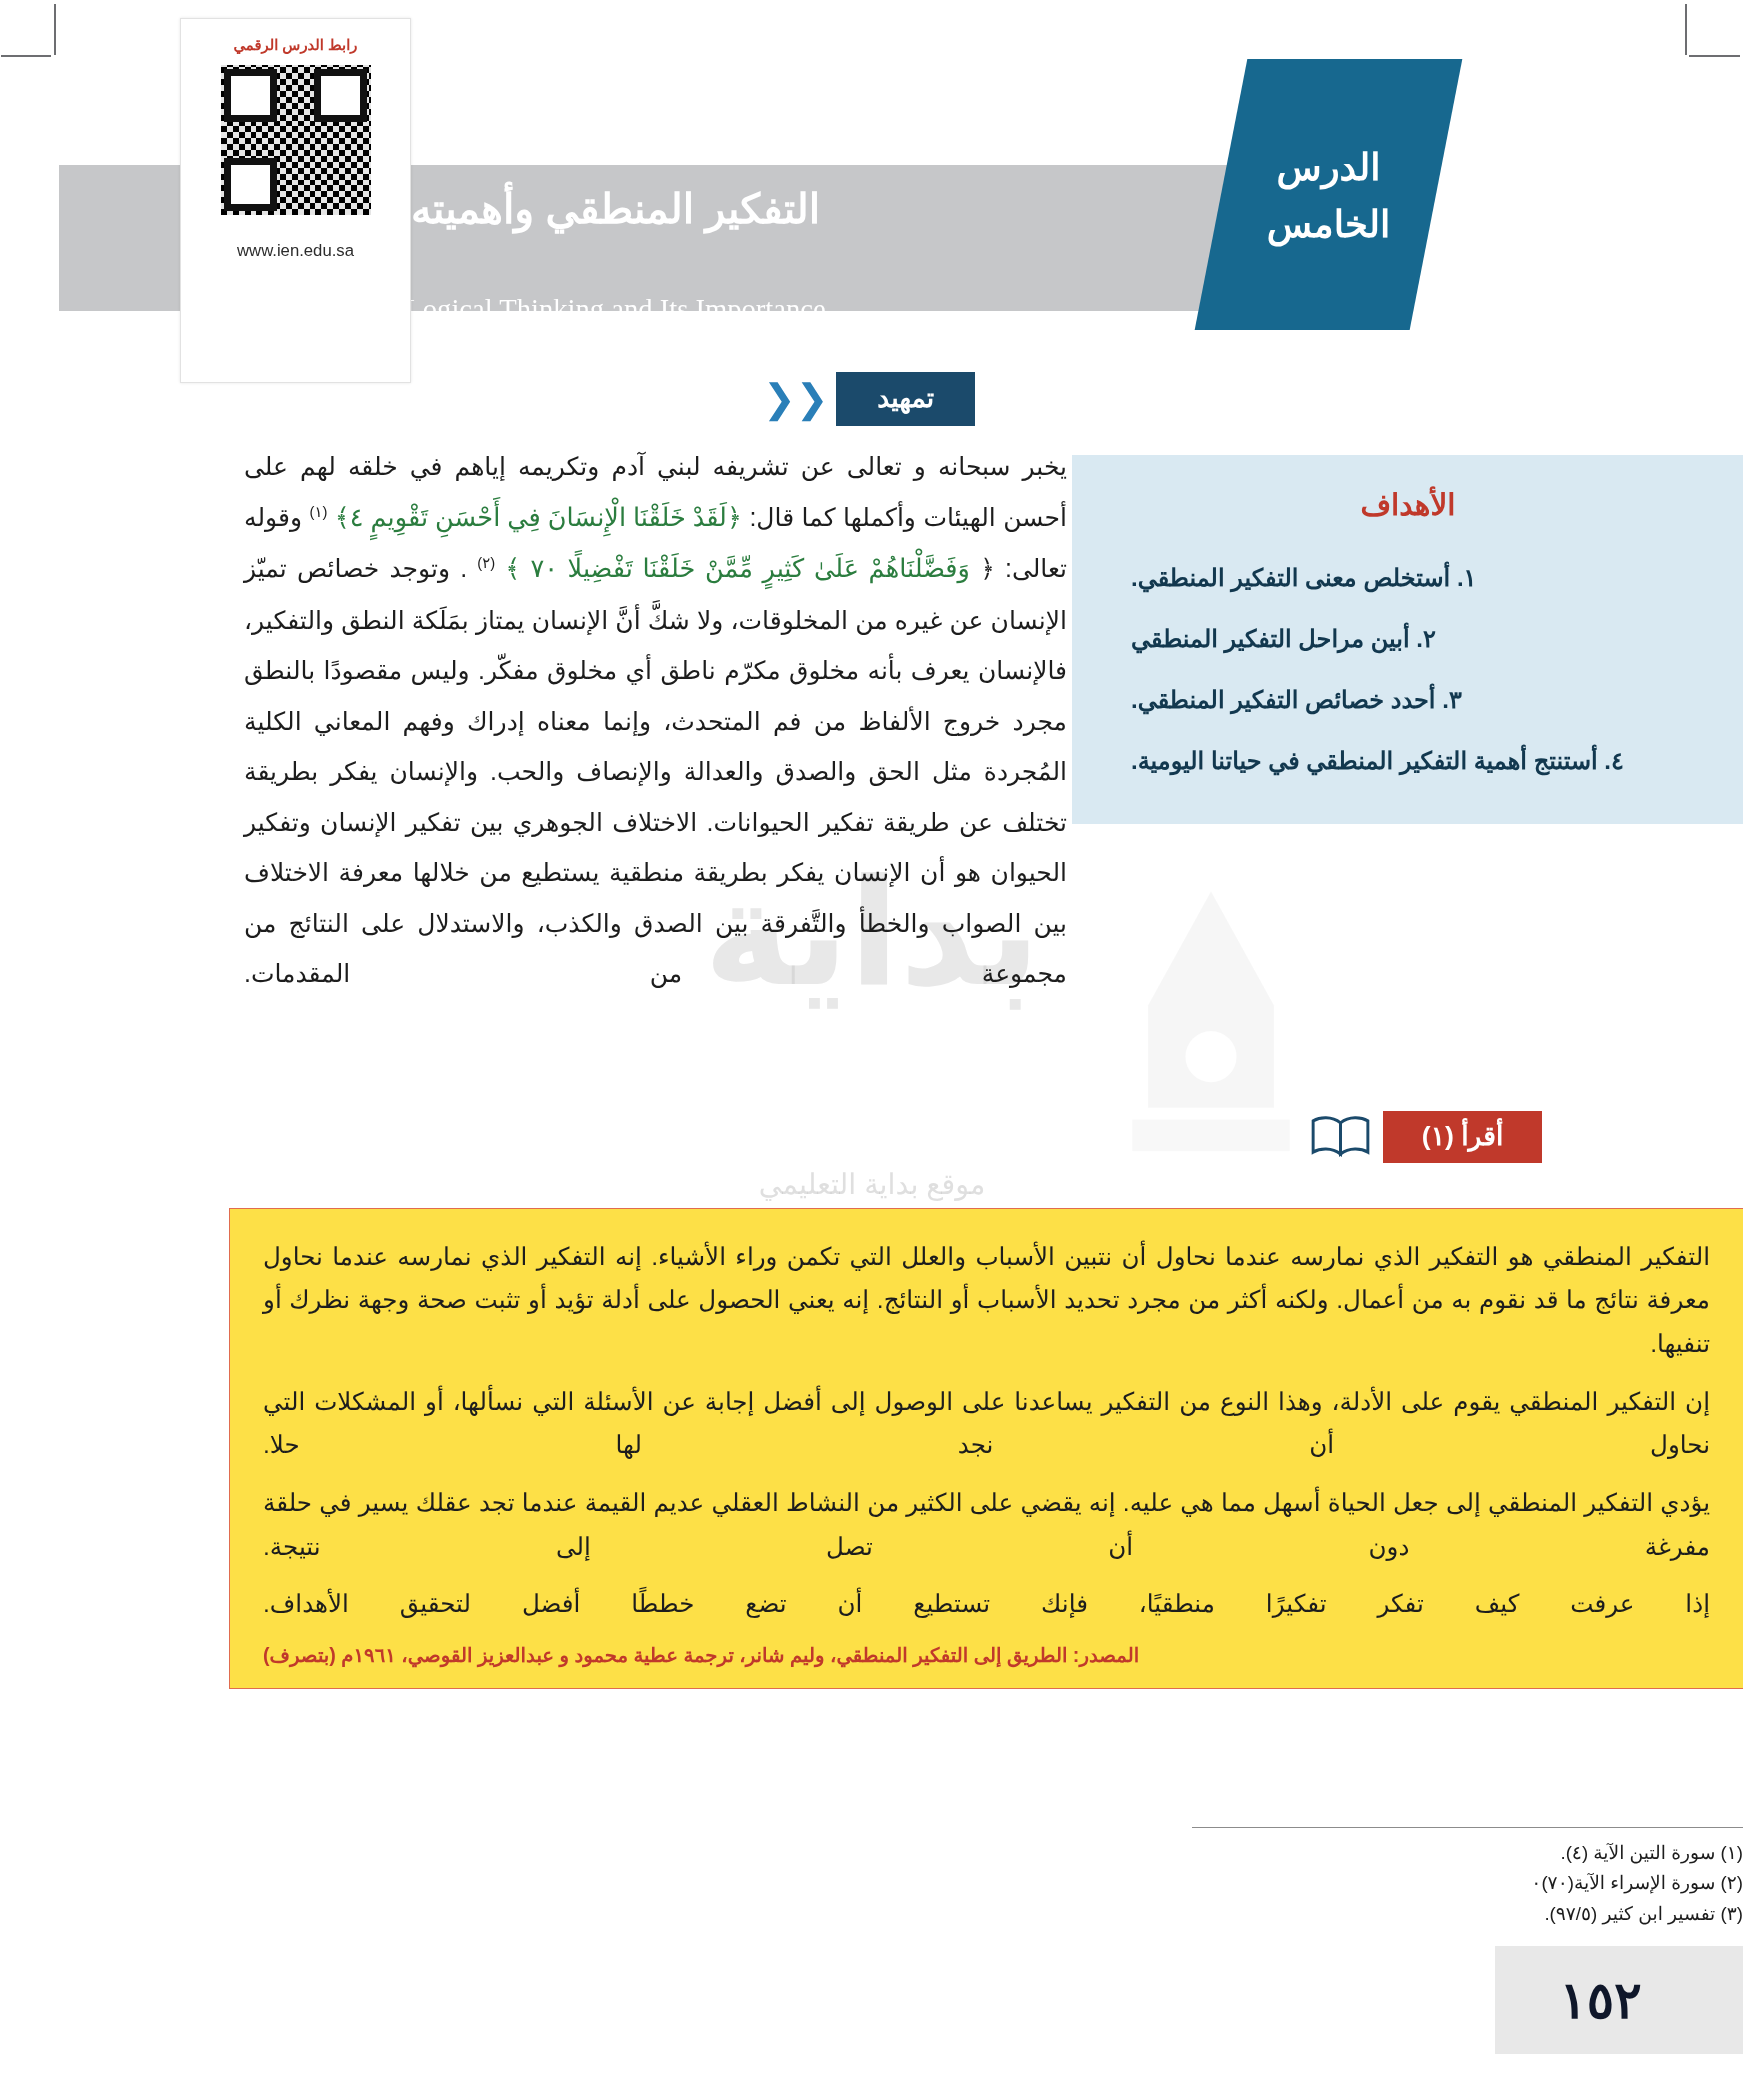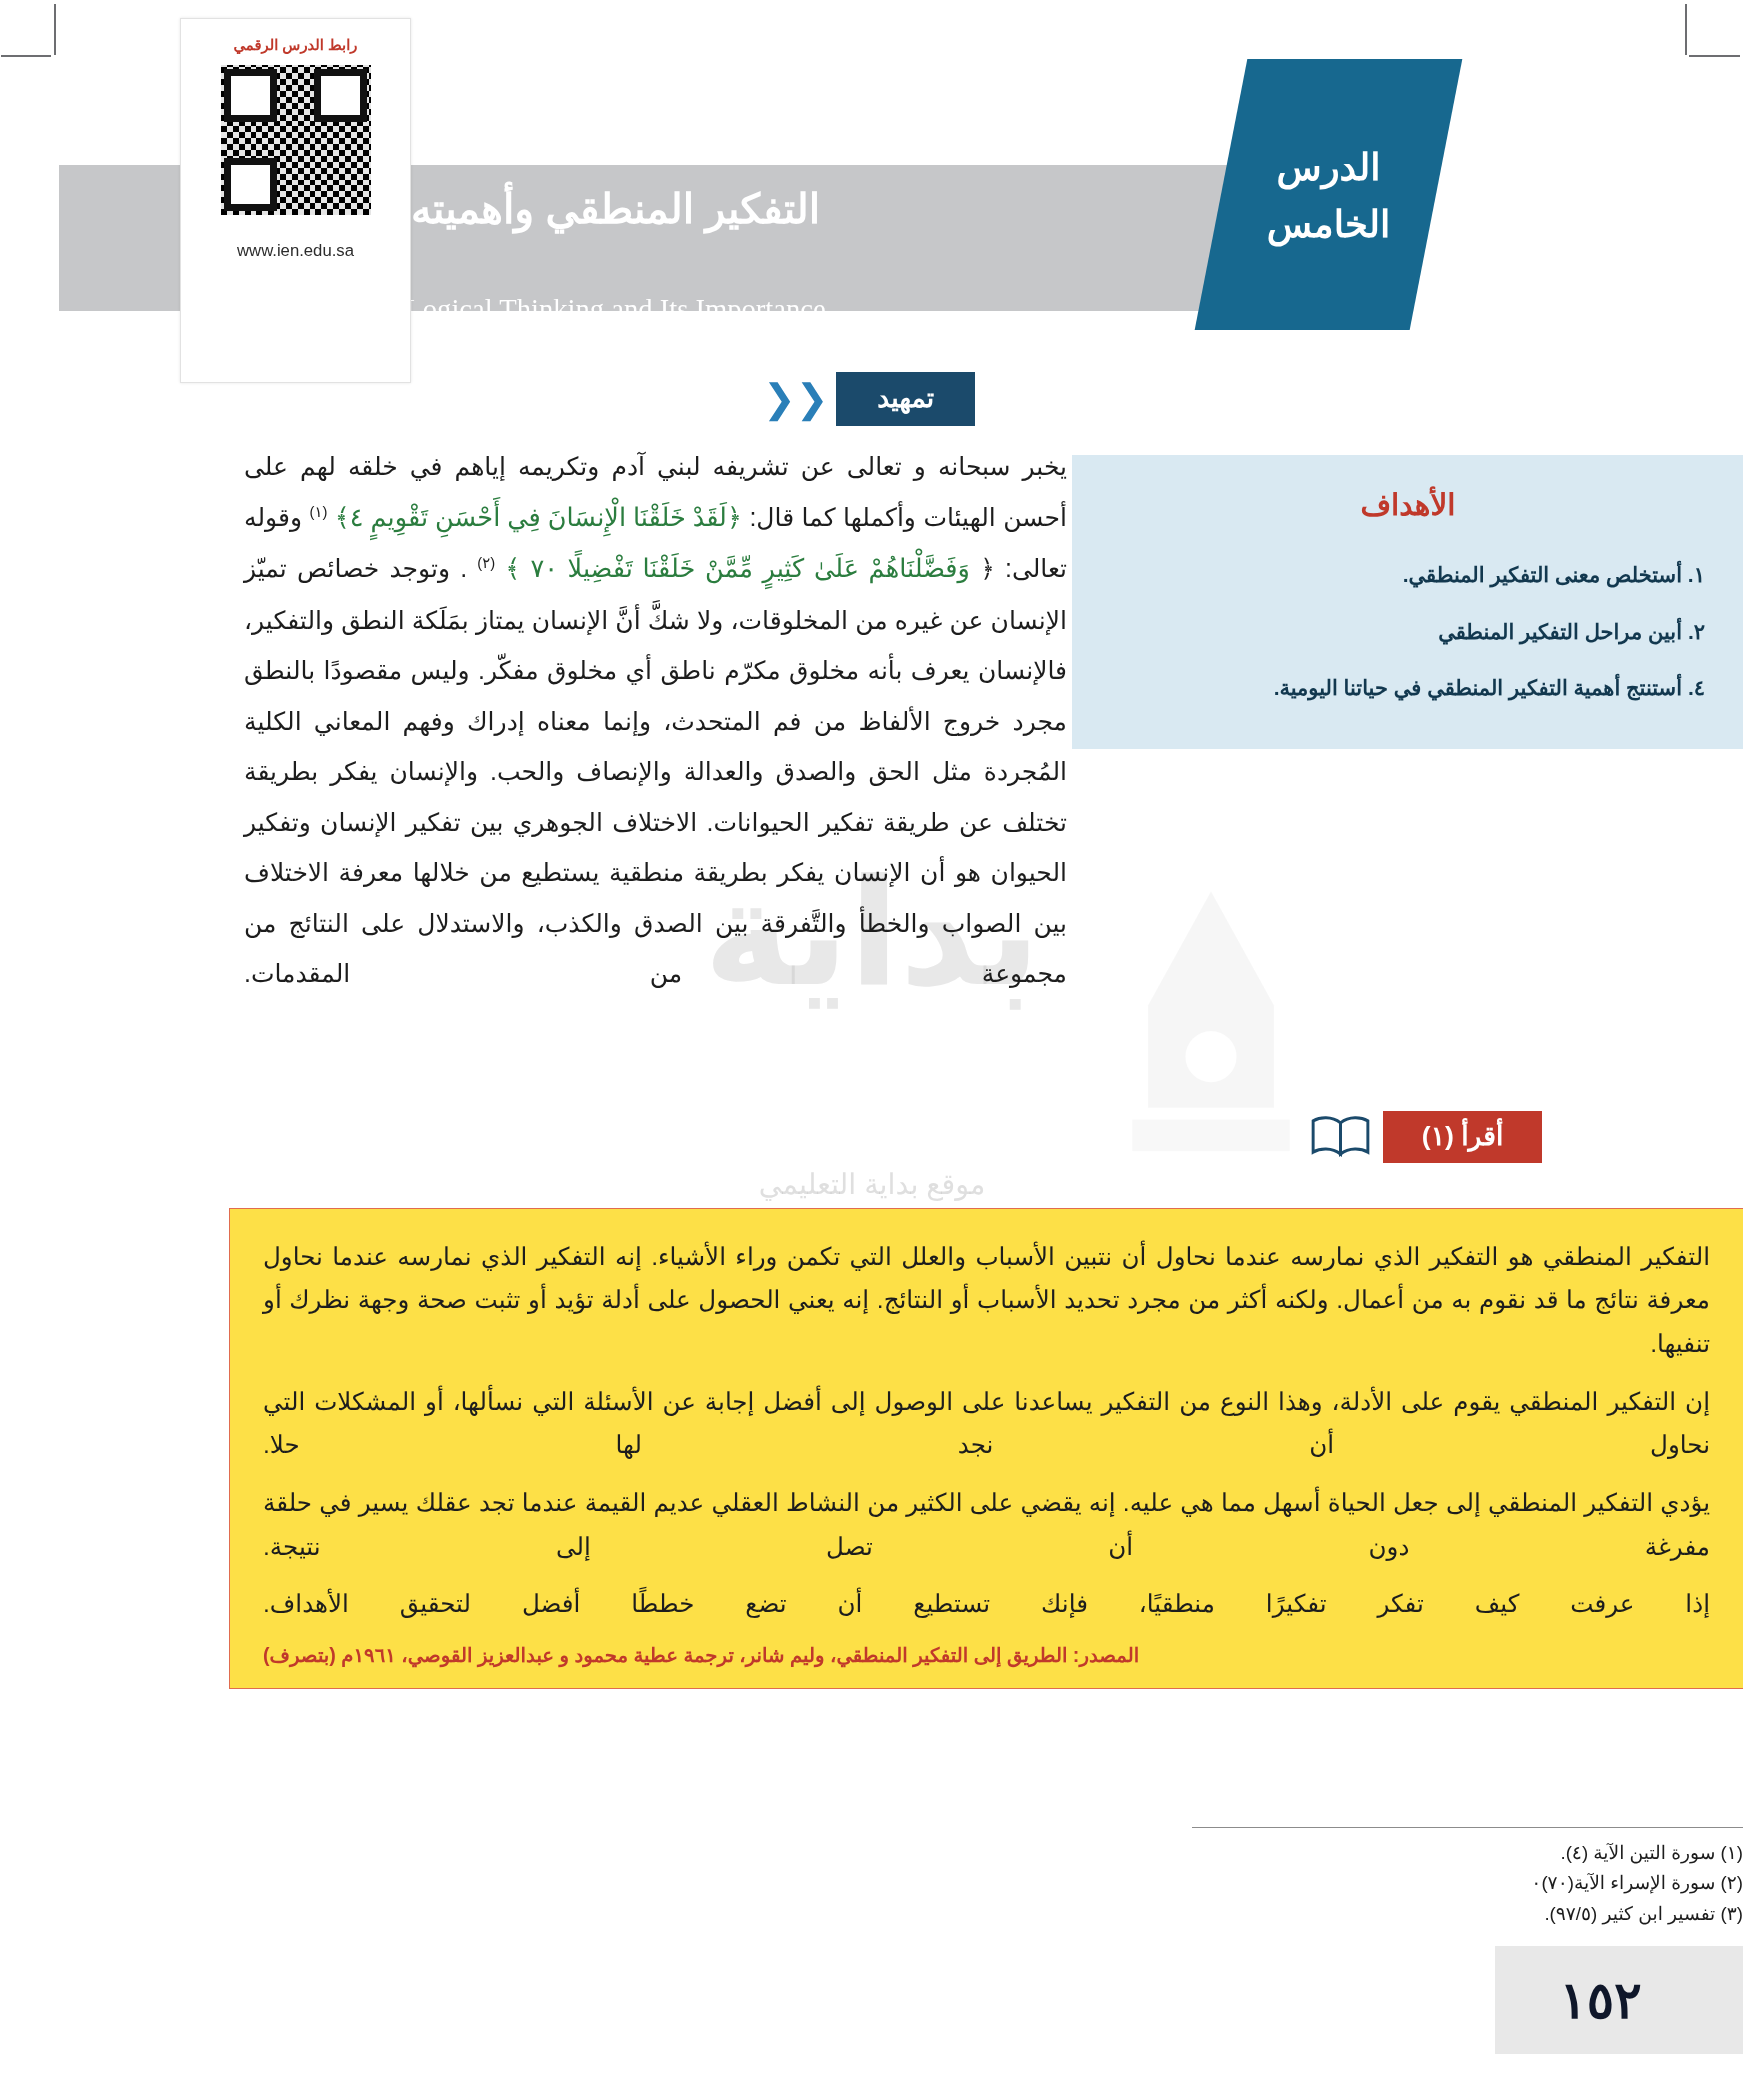--- a/index.html
+++ b/index.html
@@ -126,23 +126,23 @@
   
   .goals{
     position:absolute;top:455px;left:1072px;width:672px;
     background:#d9e9f2;z-index:2;padding:0 0 33px 0;
   }
   .goals-title{
     text-align:center;color:#c0392b;font-size:29.6px;font-weight:bold;
     padding:33px 0 25.6px 0;
   }
   .goal-item{
-    font-size:21px;font-weight:bold;color:#12384f;
+    font-size:24px;font-weight:bold;color:#12384f;
     line-height:1.55;padding:11.8px 39px 11.8px 59px;
-    text-align:right;
+    text-align:left;
   }
 
   
   #chip-read{top:1111px;left:1310px;}
   #chip-read .chip-box{background:#c0392b;padding:8.9px 39px 10.8px 39px;}
   .book-icon{
     margin-right:11.8px;width:61px;height:43px;position:relative;
   }
 
   
@@ -229,20 +229,21 @@
   <span class="ayah">وَفَضَّلْنَاهُمْ عَلَىٰ كَثِيرٍ مِّمَّنْ خَلَقْنَا تَفْضِيلًا ٧٠</span>
   <span class="ayah">﴾</span>
   <span class="sup">(٢)</span>
   <span>. وتوجد خصائص تميّز الإنسان عن غيره من المخلوقات، ولا شكَّ أنَّ الإنسان يمتاز بمَلَكة النطق والتفكير، فالإنسان يعرف بأنه مخلوق مكرّم ناطق أي مخلوق مفكّر. وليس مقصودًا بالنطق مجرد خروج الألفاظ من فم المتحدث، وإنما معناه إدراك وفهم المعاني الكلية المُجردة مثل الحق والصدق والعدالة والإنصاف والحب. والإنسان يفكر بطريقة تختلف عن طريقة تفكير الحيوانات. الاختلاف الجوهري بين تفكير الإنسان وتفكير الحيوان هو أن الإنسان يفكر بطريقة منطقية يستطيع من خلالها معرفة الاختلاف بين الصواب والخطأ والتَّفرقة بين الصدق والكذب، والاستدلال على النتائج من مجموعة من المقدمات.</span>
 </div>
 
 <div class="goals">
   <div class="goals-title">الأهداف</div>
   <div class="goal-item">١. أستخلص معنى التفكير المنطقي.</div>
   <div class="goal-item">٢. أبين مراحل التفكير المنطقي</div>
+  <div class="goal-item">٣. أحدد خصائص التفكير المنطقي.</div>
   <div class="goal-item">٤. أستنتج أهمية التفكير المنطقي في حياتنا اليومية.</div>
 </div>
 
 <div class="chip" id="chip-read">
   <div class="chip-box">أقرأ (١)</div>
   <svg class="book-icon" viewBox="0 0 62 44">
     <path d="M31 8 C22 1 10 2 3 6 L3 38 C10 34 22 33 31 40 Z" fill="none" stroke="#1b4a6b" stroke-width="3"></path>
     <path d="M31 8 C40 1 52 2 59 6 L59 38 C52 34 40 33 31 40 Z" fill="none" stroke="#1b4a6b" stroke-width="3"></path>
   </svg>
 </div>

